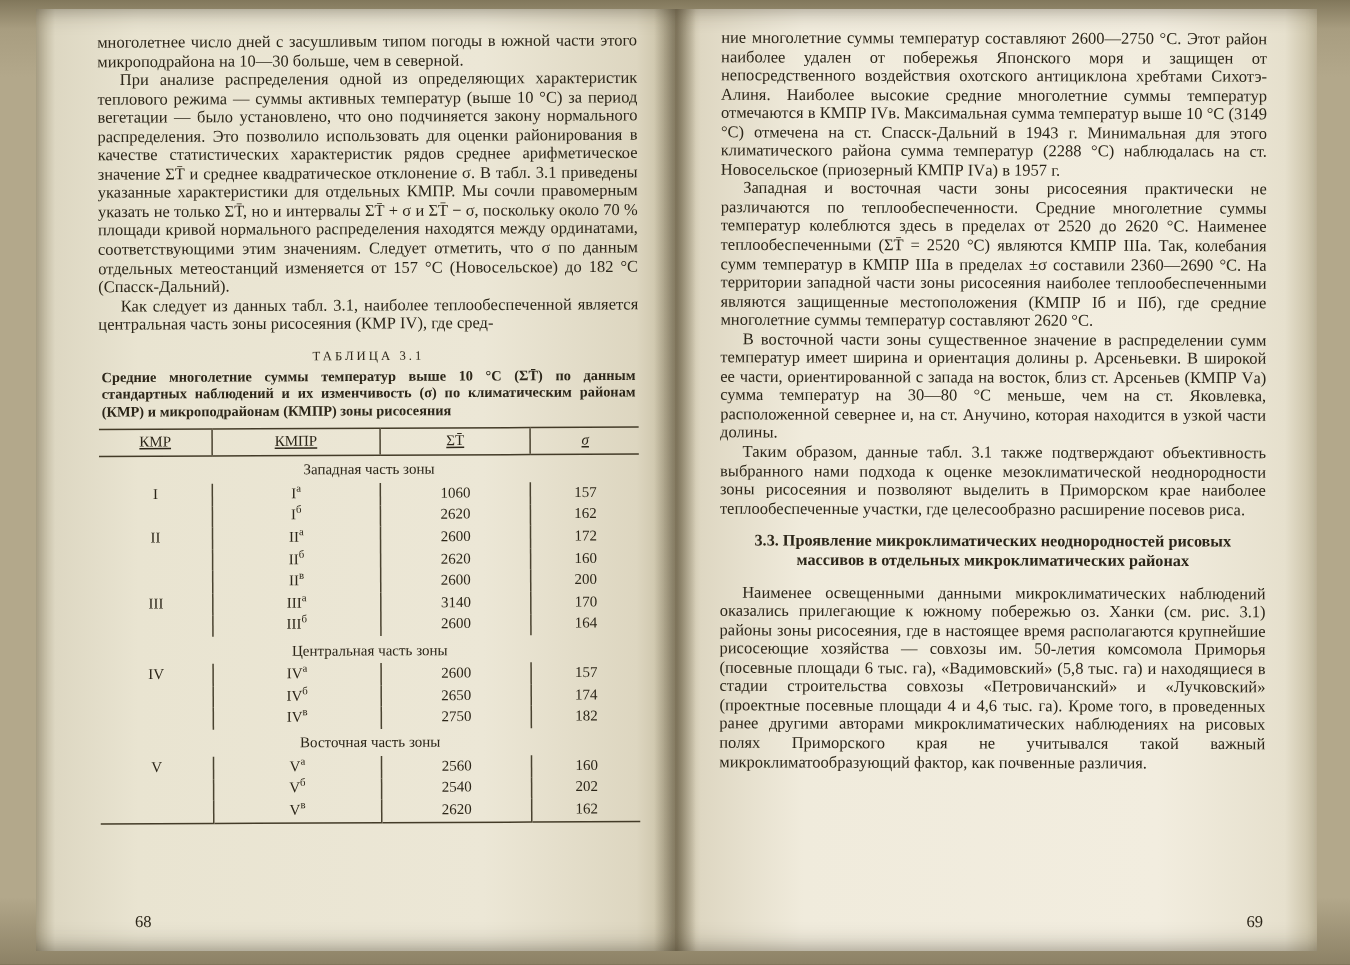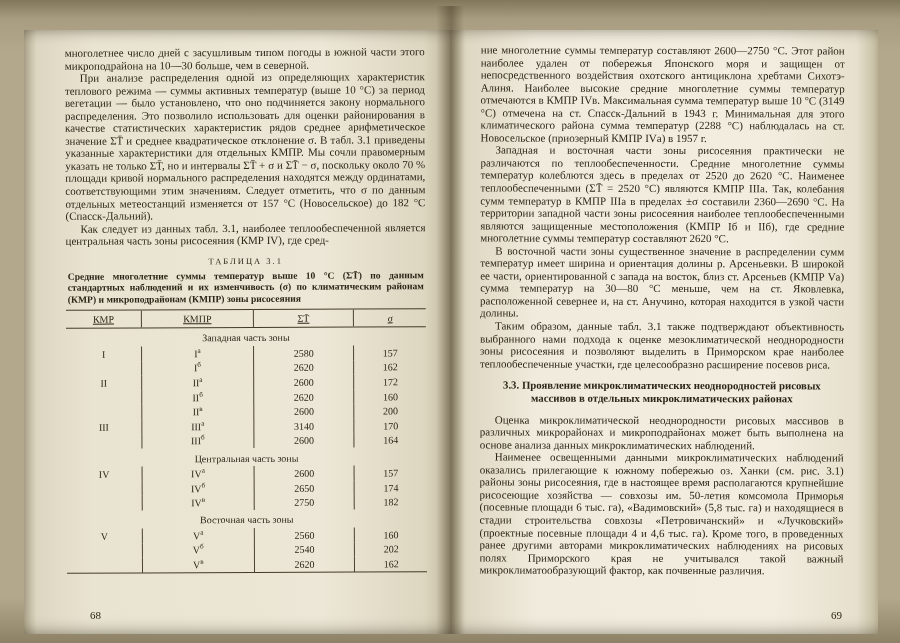--- a/index.html
+++ b/index.html
@@ -5,21 +5,21 @@
   html,body{margin:0;padding:0;}
   body{
     width:900px;height:643px;overflow:hidden;position:relative;
     background:#7e7458;
     font-family:"Liberation Serif","DejaVu Serif",serif;
   }
   .photo{
     position:absolute;inset:0;
     background:linear-gradient(180deg,#81775b 0%,#a89d80 3%,#b3a88b 8%,#b3a88b 93%,#8c8165 100%);
   }
-  .page{position:absolute;top:6px;bottom:9px;margin-top:24px;}
+  .page{position:absolute;top:6px;bottom:9px;}
   .page-left{
     left:24px;width:426px;
     background:linear-gradient(90deg,#b0a78c 0%,#ddd7c2 3%,#e9e4d1 16%,#ece7d6 70%,#ddd6c0 94%,#c2b99d 100%);
     box-shadow:inset 0 10px 14px -10px rgba(40,32,16,.5), inset 0 -12px 16px -12px rgba(40,32,16,.55);
   }
   .page-right{
     left:450px;width:428px;
     background:linear-gradient(90deg,#b4aa8d 0%,#ded7c2 4%,#f0ebdc 20%,#f2eddf 75%,#e6e0cd 95%,#c4bb9f 100%);
     box-shadow:inset 0 10px 14px -10px rgba(40,32,16,.45), inset 0 -12px 16px -12px rgba(40,32,16,.5);
   }
@@ -80,21 +80,21 @@
             <th class="vr sigma">σ</th>
           </tr>
         </thead>
         <tbody>
           <tr class="sec">
             <td colspan="4">Западная часть зоны</td>
           </tr>
           <tr>
             <td>I</td>
             <td class="vr"><span>I</span><sup>а</sup></td>
-            <td class="vr">2580</td>
+            <td class="vr">1060</td>
             <td class="vr">157</td>
           </tr>
           <tr>
             <td></td>
             <td class="vr"><span>I</span><sup>б</sup></td>
             <td class="vr">2620</td>
             <td class="vr">162</td>
           </tr>
           <tr>
             <td>II</td>
@@ -176,20 +176,19 @@
     <div class="pagenum pn-left">68</div>
   </div>
 
   <div class="page page-right">
     <div class="content rp">
       <p class="para noindent">ние многолетние суммы температур составляют 2600—2750 °С. Этот район наиболее удален от побережья Японского моря и защищен от непосредственного воздействия охотского антициклона хребтами Сихотэ-Алиня. Наиболее высокие средние многолетние суммы температур отмечаются в КМПР IVв. Максимальная сумма температур выше 10 °С (3149 °С) отмечена на ст. Спасск-Дальний в 1943 г. Минимальная для этого климатического района сумма температур (2288 °С) наблюдалась на ст. Новосельское (приозерный КМПР IVа) в 1957 г.</p>
       <p class="para">Западная и восточная части зоны рисосеяния практически не различаются по теплообеспеченности. Средние многолетние суммы температур колеблются здесь в пределах от 2520 до 2620 °С. Наименее теплообеспеченными (ΣT̄ = 2520 °С) являются КМПР IIIа. Так, колебания сумм температур в КМПР IIIа в пределах ±σ составили 2360—2690 °С. На территории западной части зоны рисосеяния наиболее теплообеспеченными являются защищенные местоположения (КМПР Iб и IIб), где средние многолетние суммы температур составляют 2620 °С.</p>
       <p class="para">В восточной части зоны существенное значение в распределении сумм температур имеет ширина и ориентация долины р. Арсеньевки. В широкой ее части, ориентированной с запада на восток, близ ст. Арсеньев (КМПР Vа) сумма температур на 30—80 °С меньше, чем на ст. Яковлевка, расположенной севернее и, на ст. Анучино, которая находится в узкой части долины.</p>
       <p class="para">Таким образом, данные табл. 3.1 также подтверждают объективность выбранного нами подхода к оценке мезоклиматической неоднородности зоны рисосеяния и позволяют выделить в Приморском крае наиболее теплообеспеченные участки, где целесообразно расширение посевов риса.</p>
       <h3 class="sec-heading">3.3. Проявление микроклиматических неоднородностей рисовых массивов в отдельных микроклиматических районах</h3>
-      <p class="para">Оценка микроклиматической неоднородности рисовых массивов в различных микрорайонах и микроподрайонах может быть выполнена на основе анализа данных микроклиматических наблюдений.</p>
       <p class="para">Наименее освещенными данными микроклиматических наблюдений оказались прилегающие к южному побережью оз. Ханки (см. рис. 3.1) районы зоны рисосеяния, где в настоящее время располагаются крупнейшие рисосеющие хозяйства — совхозы им. 50-летия комсомола Приморья (посевные площади 6 тыс. га), «Вадимовский» (5,8 тыс. га) и находящиеся в стадии строительства совхозы «Петровичанский» и «Лучковский» (проектные посевные площади 4 и 4,6 тыс. га). Кроме того, в проведенных ранее другими авторами микроклиматических наблюдениях на рисовых полях Приморского края не учитывался такой важный микроклиматообразующий фактор, как почвенные различия.</p>
     </div>
     <div class="pagenum pn-right">69</div>
   </div>
 
   <div class="spine"></div>
 </div>
 
 </body></html>

